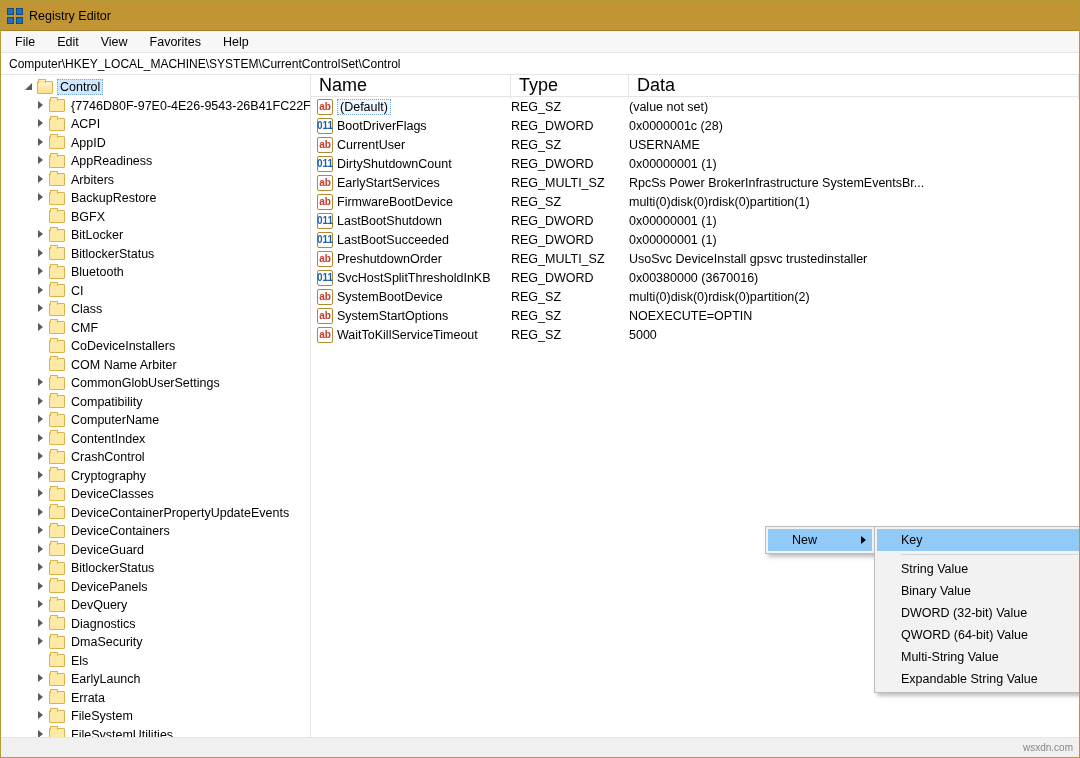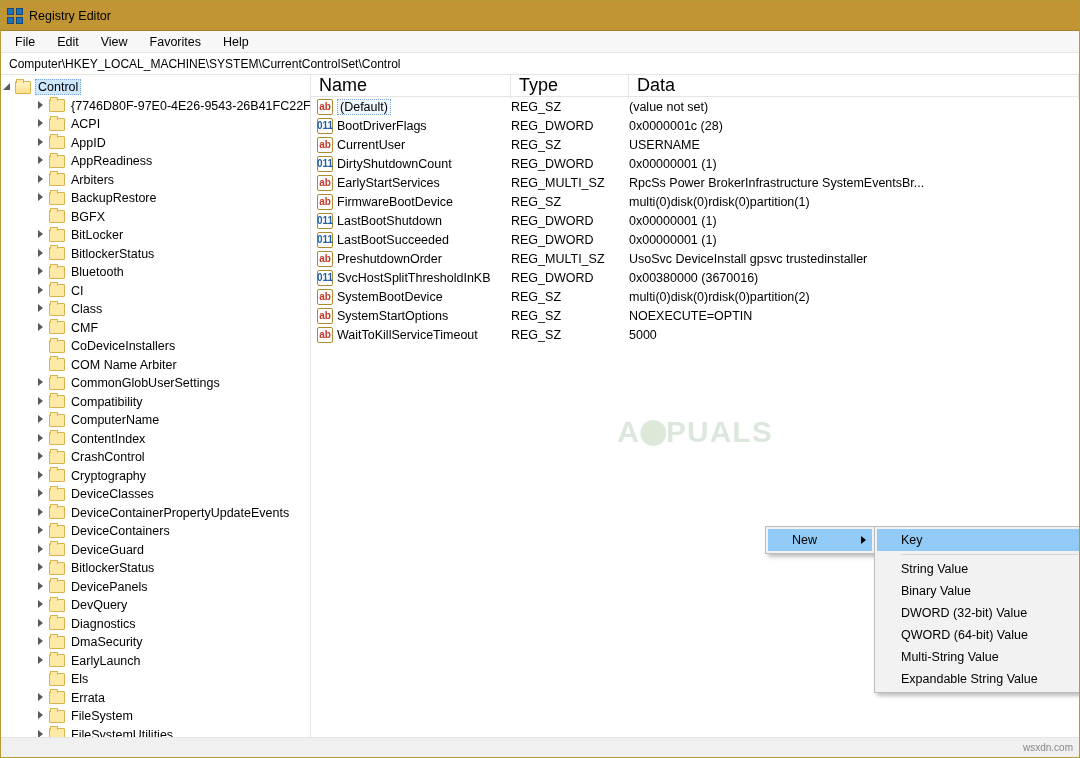--- a/index.html
+++ b/index.html
@@ -46,21 +46,21 @@
   
   .treepanel {
     width: 310px; border-right: 1px solid #e5e5e5;
     overflow-y: scroll; overflow-x: hidden;
     padding-top: 3px;
     position: relative;
   }
   .tree { list-style: none; }
   .treerow {
     display: flex; align-items: center; height: 18.5px;
-    padding-left: 0; white-space: nowrap; cursor: default;
+    padding-left: 22px; white-space: nowrap; cursor: default;
   }
   .treerow.root { font-weight: normal; }
   .exp {
     width: 12px; height: 12px; margin-right: 2px;
     position: relative; display:inline-block; flex-shrink:0;
   }
   .exp.closed::before {
     content: ''; position: absolute; left: 3px; top: 1px;
     border-left: 5px solid #5a5a5a;
     border-top: 4px solid transparent;
@@ -379,28 +379,28 @@
             <span class="exp closed"></span>
             <span class="folder"></span>
             <span class="label">Diagnostics</span>
           </li>
           <li class="treerow child">
             <span class="exp closed"></span>
             <span class="folder"></span>
             <span class="label">DmaSecurity</span>
           </li>
           <li class="treerow child">
+            <span class="exp"></span>
+            <span class="folder"></span>
+            <span class="label">Els</span>
+          </li>
+          <li class="treerow child">
             <span class="exp closed"></span>
             <span class="folder"></span>
             <span class="label">EarlyLaunch</span>
-          </li>
-          <li class="treerow child">
-            <span class="exp"></span>
-            <span class="folder"></span>
-            <span class="label">Els</span>
           </li>
           <li class="treerow child">
             <span class="exp closed"></span>
             <span class="folder"></span>
             <span class="label">Errata</span>
           </li>
           <li class="treerow child">
             <span class="exp closed"></span>
             <span class="folder"></span>
             <span class="label">FileSystem</span>
@@ -520,23 +520,20 @@
           <div class="row">
             <div class="c-name">
               <span class="valicon str">ab</span>
               <span>WaitToKillServiceTimeout</span>
             </div>
             <div class="c-type">REG_SZ</div>
             <div class="c-data">5000</div>
           </div>
         </div>
 
-      <div class="watermark">
-        A<span class="dot"></span>PUALS
-      </div>
 
       <div class="ctxmenu1">
         <div class="item">
           <span>New</span>
           <span class="arr"></span>
         </div>
       </div>
 
       <div class="ctxmenu2" id="submenu">
           <div class="item hi">Key</div>

